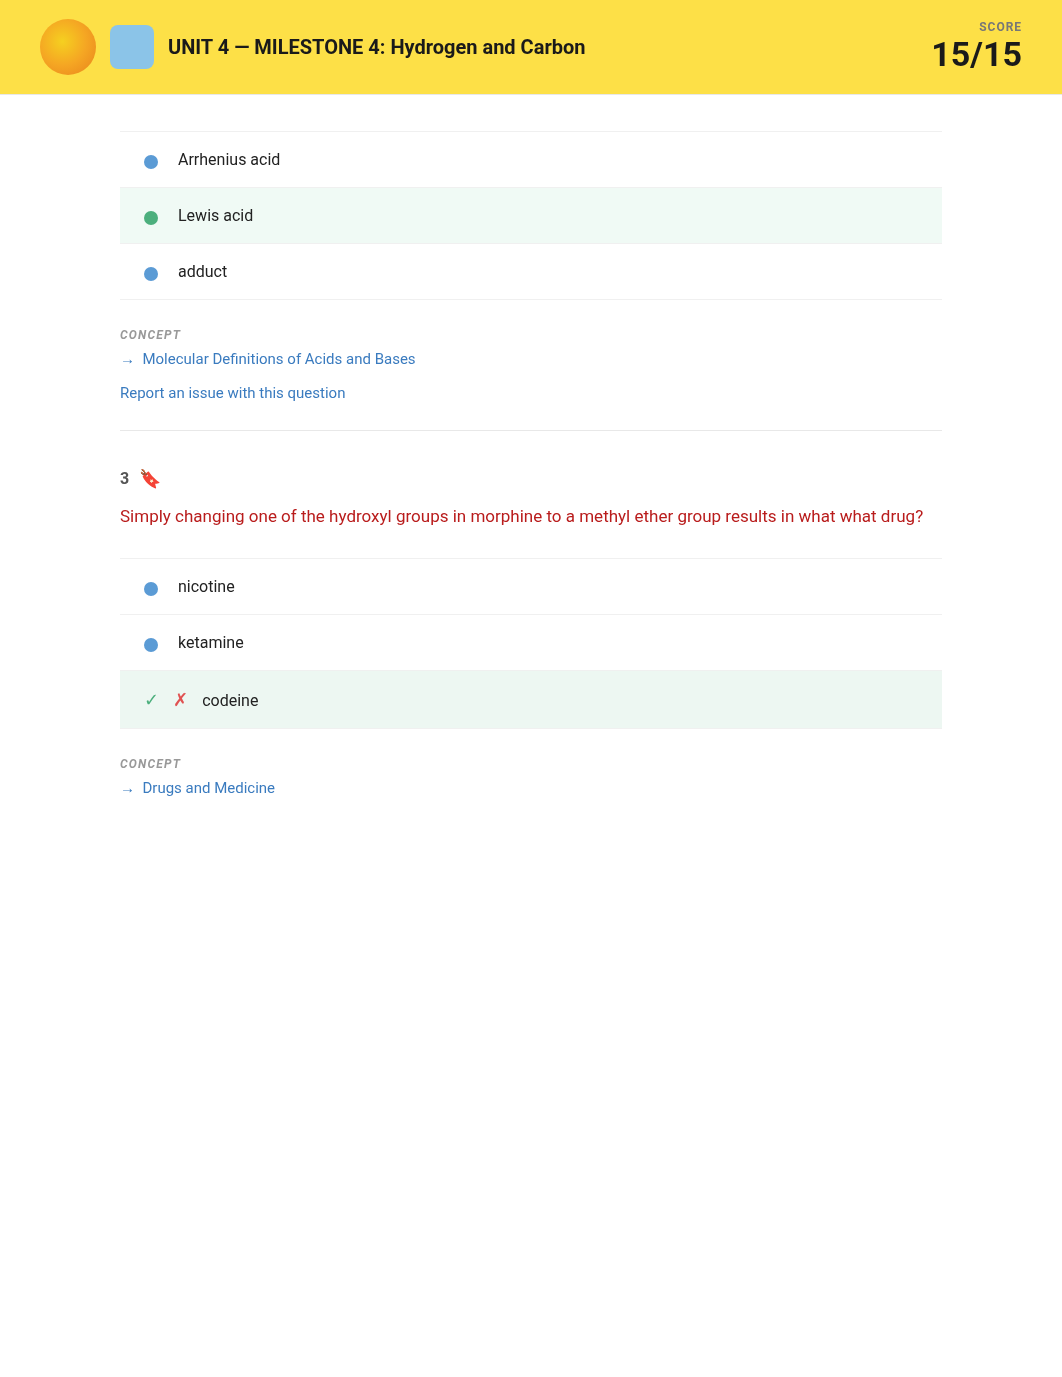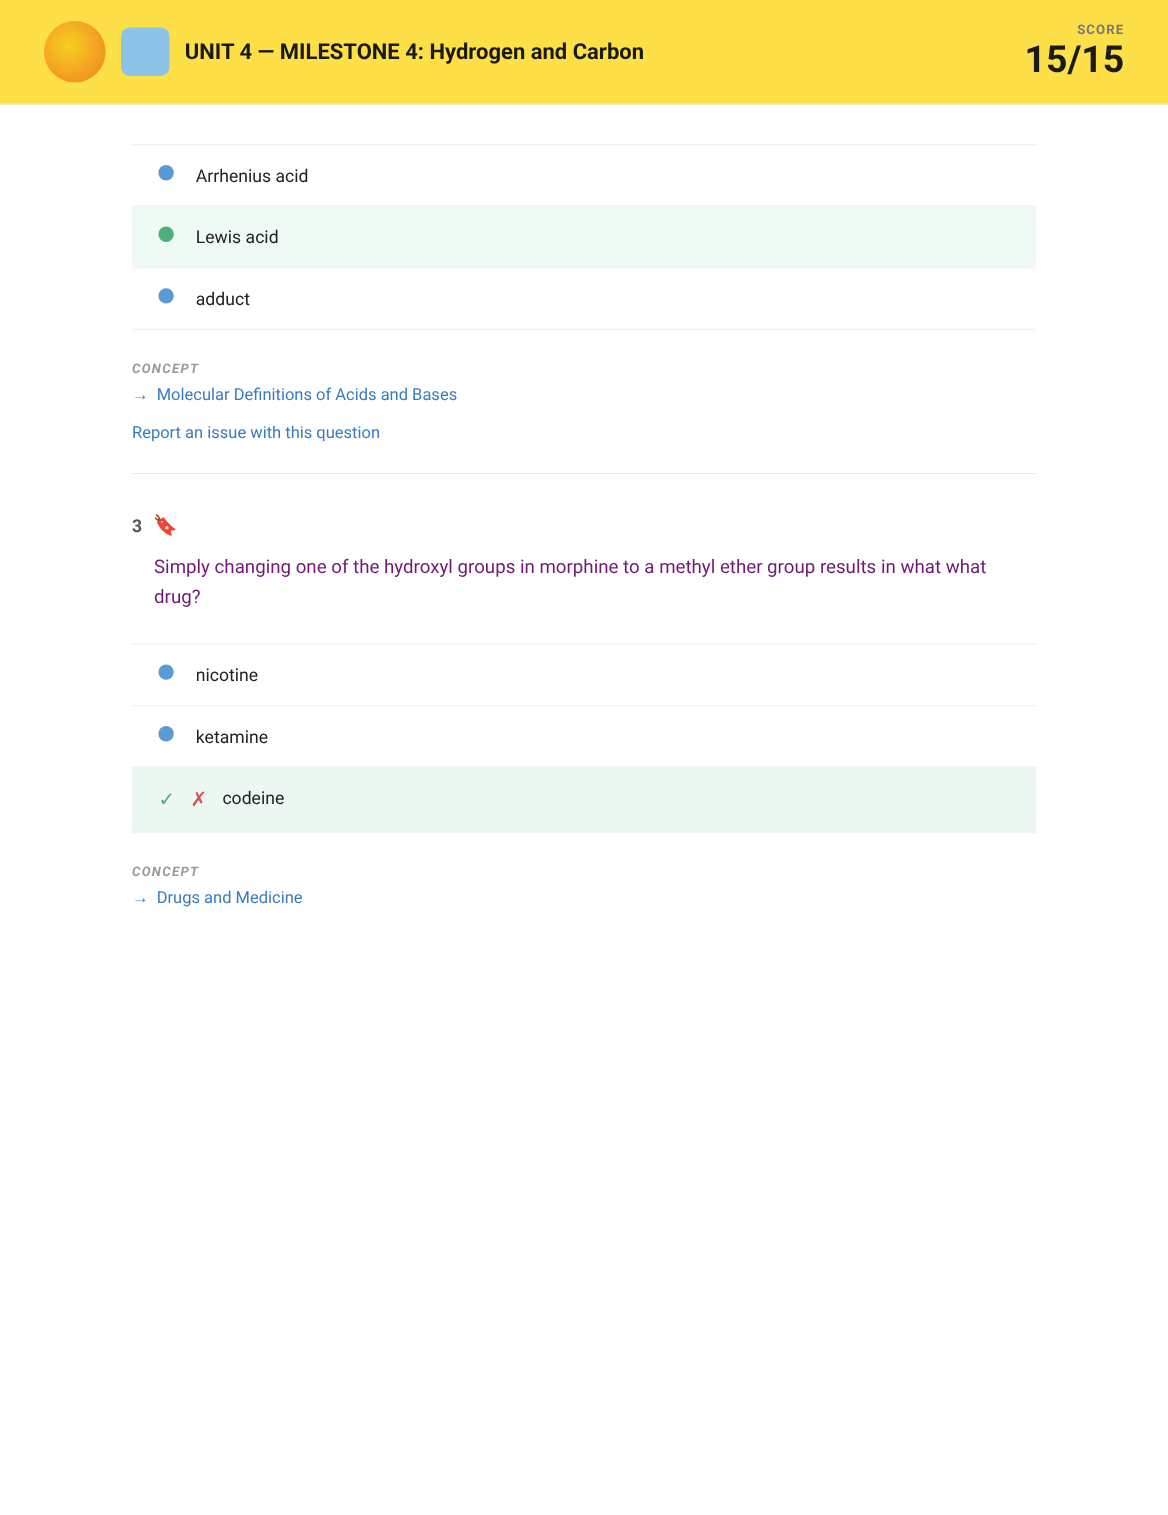--- a/index.html
+++ b/index.html
@@ -101,36 +101,35 @@
       height: 22px;
       display: inline-flex;
       align-items: center;
       justify-content: center;
       color: #aaa;
       font-size: 18px;
     }
 
     .question-text {
       font-size: 17px;
-      color: #701a75;
+      color: #b91c1c;
       line-height: 1.6;
       margin-bottom: 28px;
-      margin-left: 20px;
     }
 
     .answer-list {
       list-style: none;
       display: flex;
       flex-direction: column;
       gap: 0;
     }
 
     .answer-item {
       display: flex;
-      align-items: flex-start;
+      align-items: flex-end;
       padding: 18px 0 18px 24px;
       border-top: 1px solid #f0f0f0;
       cursor: pointer;
     }
 
     .answer-item:last-child {
       border-bottom: 1px solid #f0f0f0;
     }
 
     .answer-bullet {

